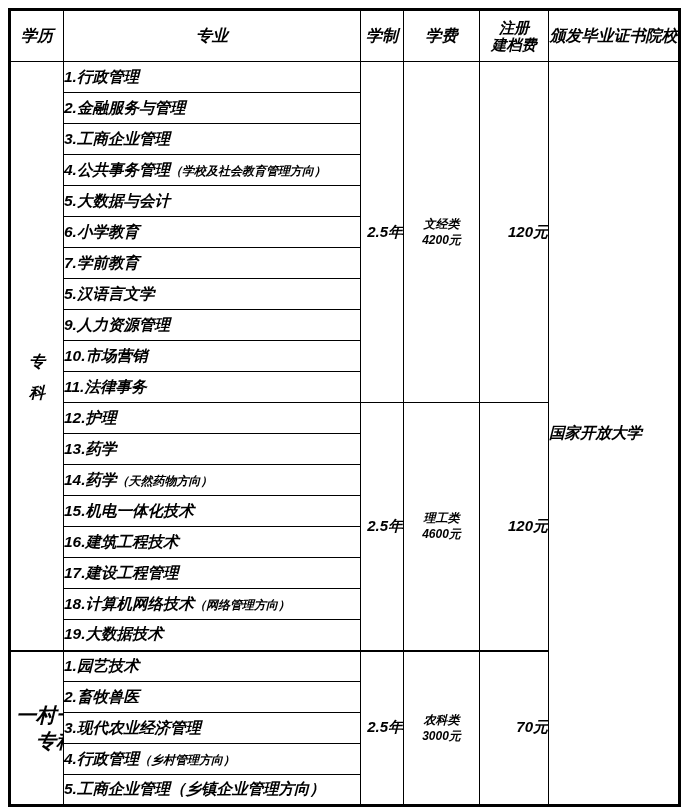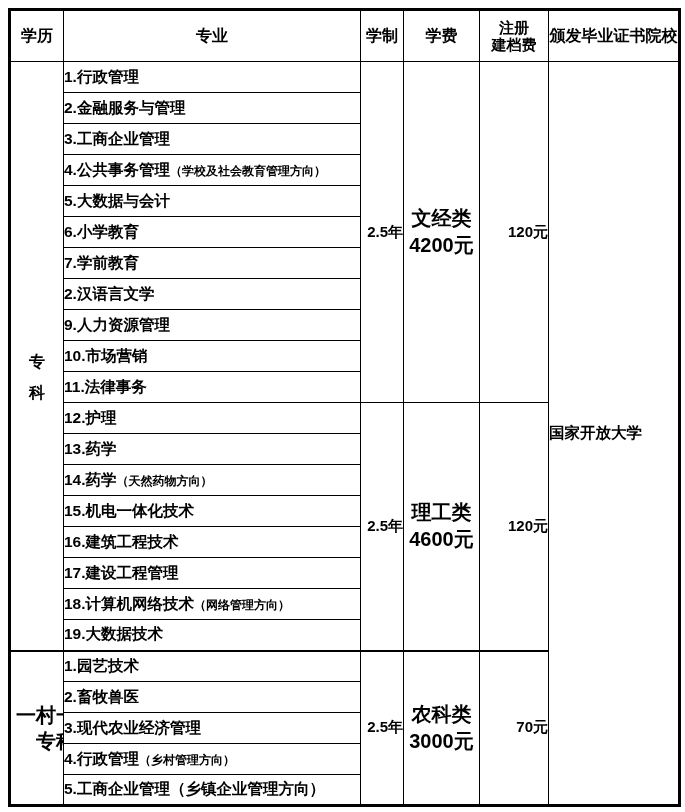--- a/index.html
+++ b/index.html
@@ -7,20 +7,21 @@
     padding: 0;
     background: #ffffff;
     font-family: "Liberation Sans", "DejaVu Sans", sans-serif;
   }
   .page {
     width: 685px;
     height: 812px;
     background: #ffffff;
     box-sizing: border-box;
     padding: 8px 7px 6px 8px;
+    font-style: italic;
   }
   table.tuition {
     border-collapse: collapse;
     table-layout: fixed;
     width: 670px;
     border: 3px solid #000000;
     color: #000000;
   }
   table.tuition td, table.tuition th {
     border: 1.5px solid #000000;
@@ -73,21 +74,21 @@
     font-size: 12px;
   }
   td.dur-cell, td.reg-cell {
     text-align: right;
     vertical-align: middle;
     font-size: 15px;
   }
   td.fee-cell {
     text-align: center;
     vertical-align: middle;
-    font-size: 20px;
+    font-size: 12px;
     line-height: 1.35;
   }
   td.issuer-cell {
     text-align: left;
     vertical-align: middle;
     font-size: 15.5px;
   }
   tr.section-start td {
     border-top: 2.5px solid #000000;
   }
@@ -141,21 +142,21 @@
     <tr class="body-row">
           <td class="major-cell"><span>5.大数据与会计</span><span class="note"></span></td>
         </tr>
     <tr class="body-row">
           <td class="major-cell"><span>6.小学教育</span><span class="note"></span></td>
         </tr>
     <tr class="body-row">
           <td class="major-cell"><span>7.学前教育</span><span class="note"></span></td>
         </tr>
     <tr class="body-row">
-          <td class="major-cell"><span>2.汉语言文学</span><span class="note"></span></td>
+          <td class="major-cell"><span>5.汉语言文学</span><span class="note"></span></td>
         </tr>
     <tr class="body-row">
           <td class="major-cell"><span>9.人力资源管理</span><span class="note"></span></td>
         </tr>
     <tr class="body-row">
           <td class="major-cell"><span>10.市场营销</span><span class="note"></span></td>
         </tr>
     <tr class="body-row">
           <td class="major-cell"><span>11.法律事务</span><span class="note"></span></td>
         </tr>

